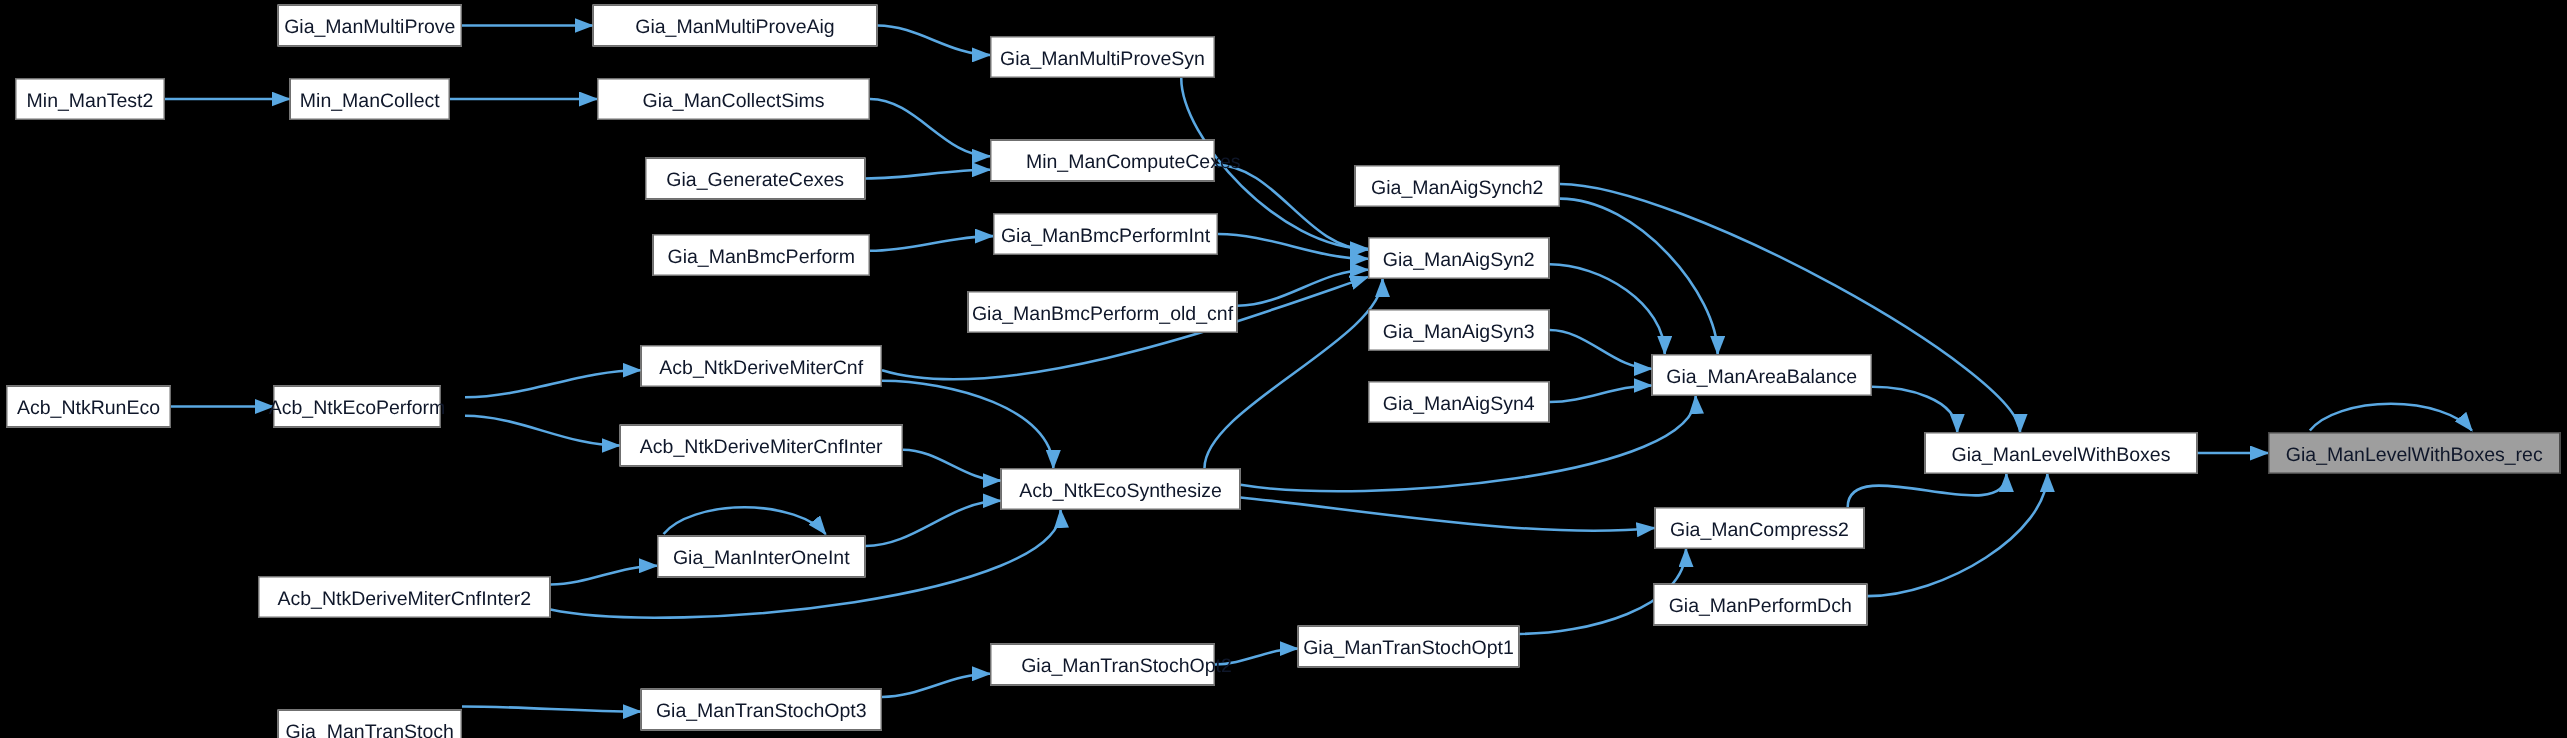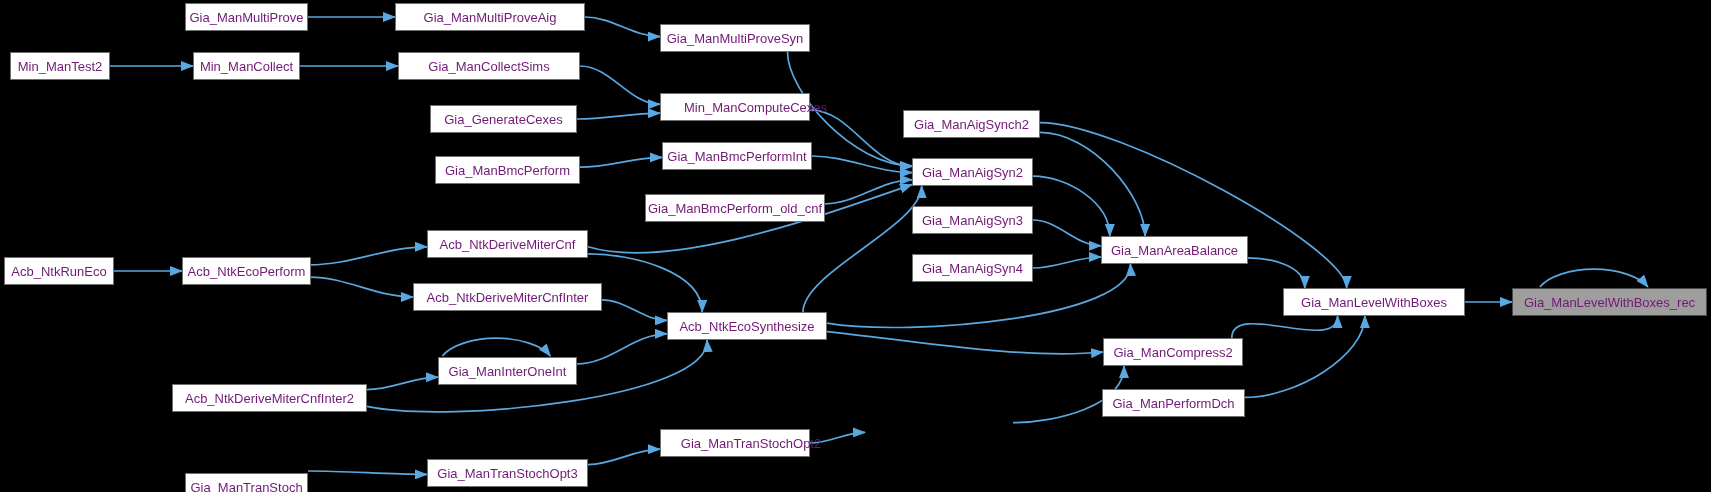--- a/index.html
+++ b/index.html
@@ -1,21 +1,21 @@
 <!DOCTYPE html>
 <html><head>
 <meta charset="utf-8">
 <style>
   html,body{margin:0;padding:0;background:#000;}
   #graph{position:relative;overflow:hidden;}
   #graph svg{position:absolute;left:0;top:0;}
   .node{
     position:absolute;box-sizing:border-box;
     display:flex;align-items:center;justify-content:center;
-    font-family:"Liberation Sans",sans-serif;font-size:13px;color:#701a75;
+    font-family:"Liberation Sans",sans-serif;font-size:13px;color:#0f172a;
     white-space:nowrap;border:1.5px solid #6f6f6f;background:#fff;cursor:pointer;
   }
   .node.highlight{background:#9e9e9e;border-color:#4a4a4a;cursor:default;}
 </style>
 </head>
 <body>
 
 <div id="graph" style="width: 1711px; height: 492px; background: rgb(0, 0, 0);">
     <svg width="1711" height="492">
       <defs>
@@ -59,39 +59,40 @@
       <path d="M 1539.9 287 A 58 28 0 0 1 1647.9 287" fill="none" stroke="#5aa8e2" stroke-width="1.7" marker-end="url(#arrow)"></path>
       <path d="M 308 471 C 349.6669965320276 471 385.3330034679724 474.4 427 474.4" fill="none" stroke="#5aa8e2" stroke-width="1.7" marker-end="url(#arrow)"></path>
       <path d="M 588 464.6 C 613.7729163270283 464.6 634.2270836729717 449.16 660 449.16" fill="none" stroke="#5aa8e2" stroke-width="1.7" marker-end="url(#arrow)"></path>
       <path d="M 810 443 C 829.6042495393218 443 845.3957504606782 432.4 865 432.4" fill="none" stroke="#5aa8e2" stroke-width="1.7" marker-end="url(#arrow)"></path>
       <path d="M 1013 422.6 C 1056.6091572952287 422.6 1124 406 1124 366" fill="none" stroke="#5aa8e2" stroke-width="1.7" marker-end="url(#arrow)"></path>
     </svg>
     <div class="node" style="left: 10px; top: 52px; width: 100px; height: 28px;">Min_ManTest2</div>
     <div class="node" style="left: 185px; top: 3px; width: 123px; height: 28px;">Gia_ManMultiProve</div>
     <div class="node" style="left: 193px; top: 52px; width: 107px; height: 28px;">Min_ManCollect</div>
     <div class="node" style="left: 4px; top: 257px; width: 110px; height: 28px;">Acb_NtkRunEco</div>
-    <div class="node" style="left: 182px; top: 257px; width: 129px; height: 28px;">Acb_NtkEcoPerform</div>
+    <div class="node" style="left: 182px; top: 257px; width: 112px; height: 28px;">Acb_NtkEcoPerform</div>
     <div class="node" style="left: 172px; top: 384px; width: 195px; height: 28px;">Acb_NtkDeriveMiterCnfInter2</div>
     <div class="node" style="left: 185px; top: 457px; width: 123px; height: 28px; margin-top: 16px;">Gia_ManTranStoch</div>
     <div class="node" style="left: 395px; top: 3px; width: 190px; height: 28px;">Gia_ManMultiProveAig</div>
     <div class="node" style="left: 398px; top: 52px; width: 182px; height: 28px;">Gia_ManCollectSims</div>
     <div class="node" style="left: 430px; top: 105px; width: 147px; height: 28px;">Gia_GenerateCexes</div>
     <div class="node" style="left: 435px; top: 156px; width: 145px; height: 28px;">Gia_ManBmcPerform</div>
     <div class="node" style="left: 427px; top: 230px; width: 161px; height: 28px;">Acb_NtkDeriveMiterCnf</div>
     <div class="node" style="left: 413px; top: 283px; width: 189px; height: 28px;">Acb_NtkDeriveMiterCnfInter</div>
     <div class="node" style="left: 438px; top: 357px; width: 139px; height: 28px;">Gia_ManInterOneInt</div>
     <div class="node" style="left: 427px; top: 459px; width: 161px; height: 28px;">Gia_ManTranStochOpt3</div>
     <div class="node" style="left: 660px; top: 24px; width: 150px; height: 28px;">Gia_ManMultiProveSyn</div>
     <div class="node" style="left: 660px; top: 93px; width: 150px; height: 28px; padding-left: 41px;">Min_ManComputeCexes</div>
     <div class="node" style="left: 662px; top: 142px; width: 150px; height: 28px;">Gia_ManBmcPerformInt</div>
     <div class="node" style="left: 645px; top: 194px; width: 180px; height: 28px;">Gia_ManBmcPerform_old_cnf</div>
     <div class="node" style="left: 667px; top: 312px; width: 160px; height: 28px;">Acb_NtkEcoSynthesize</div>
     <div class="node" style="left: 660px; top: 429px; width: 150px; height: 28px; padding-left: 32px;">Gia_ManTranStochOpt2</div>
     <div class="node" style="left: 903px; top: 110px; width: 137px; height: 28px;">Gia_ManAigSynch2</div>
     <div class="node" style="left: 912px; top: 158px; width: 121px; height: 28px;">Gia_ManAigSyn2</div>
     <div class="node" style="left: 912px; top: 206px; width: 121px; height: 28px;">Gia_ManAigSyn3</div>
     <div class="node" style="left: 912px; top: 254px; width: 121px; height: 28px;">Gia_ManAigSyn4</div>
+    <div class="node" style="left: 865px; top: 417px; width: 148px; height: 28px;">Gia_ManTranStochOpt1</div>
     <div class="node" style="left: 1101px; top: 236px; width: 147px; height: 28px;">Gia_ManAreaBalance</div>
     <div class="node" style="left: 1103px; top: 338px; width: 140px; height: 28px;">Gia_ManCompress2</div>
     <div class="node" style="left: 1102px; top: 389px; width: 143px; height: 28px;">Gia_ManPerformDch</div>
     <div class="node" style="left: 1283px; top: 288px; width: 182px; height: 28px;">Gia_ManLevelWithBoxes</div>
     <div class="node highlight" style="left: 1512px; top: 288px; width: 195px; height: 28px;">Gia_ManLevelWithBoxes_rec</div>
   </div>
 
 </body></html>

